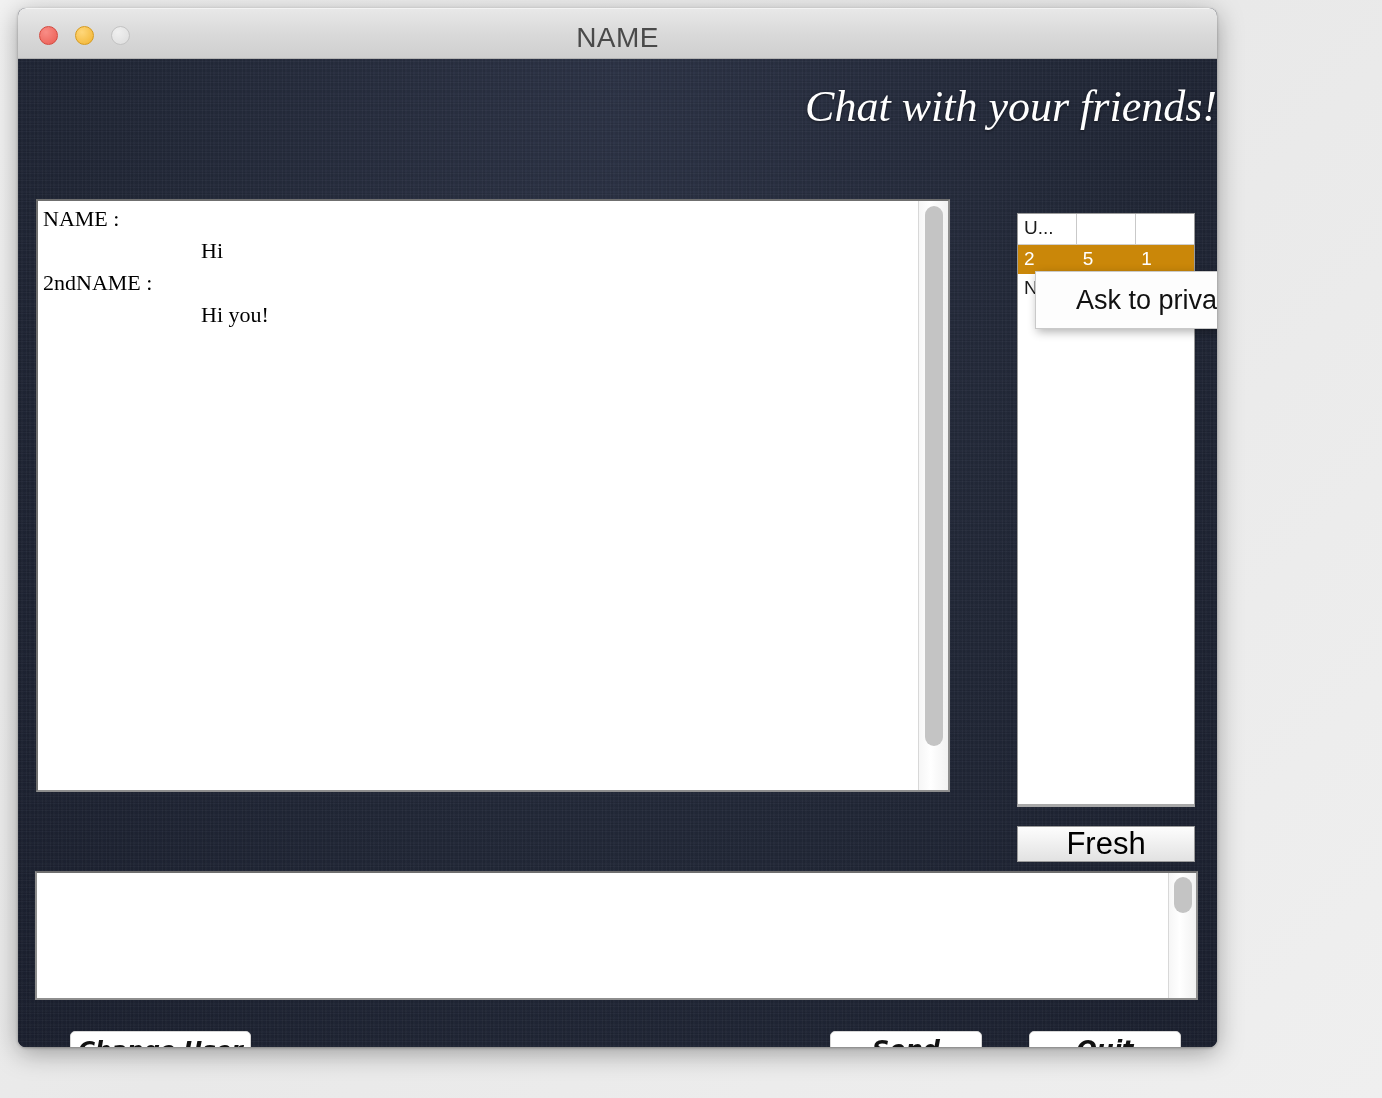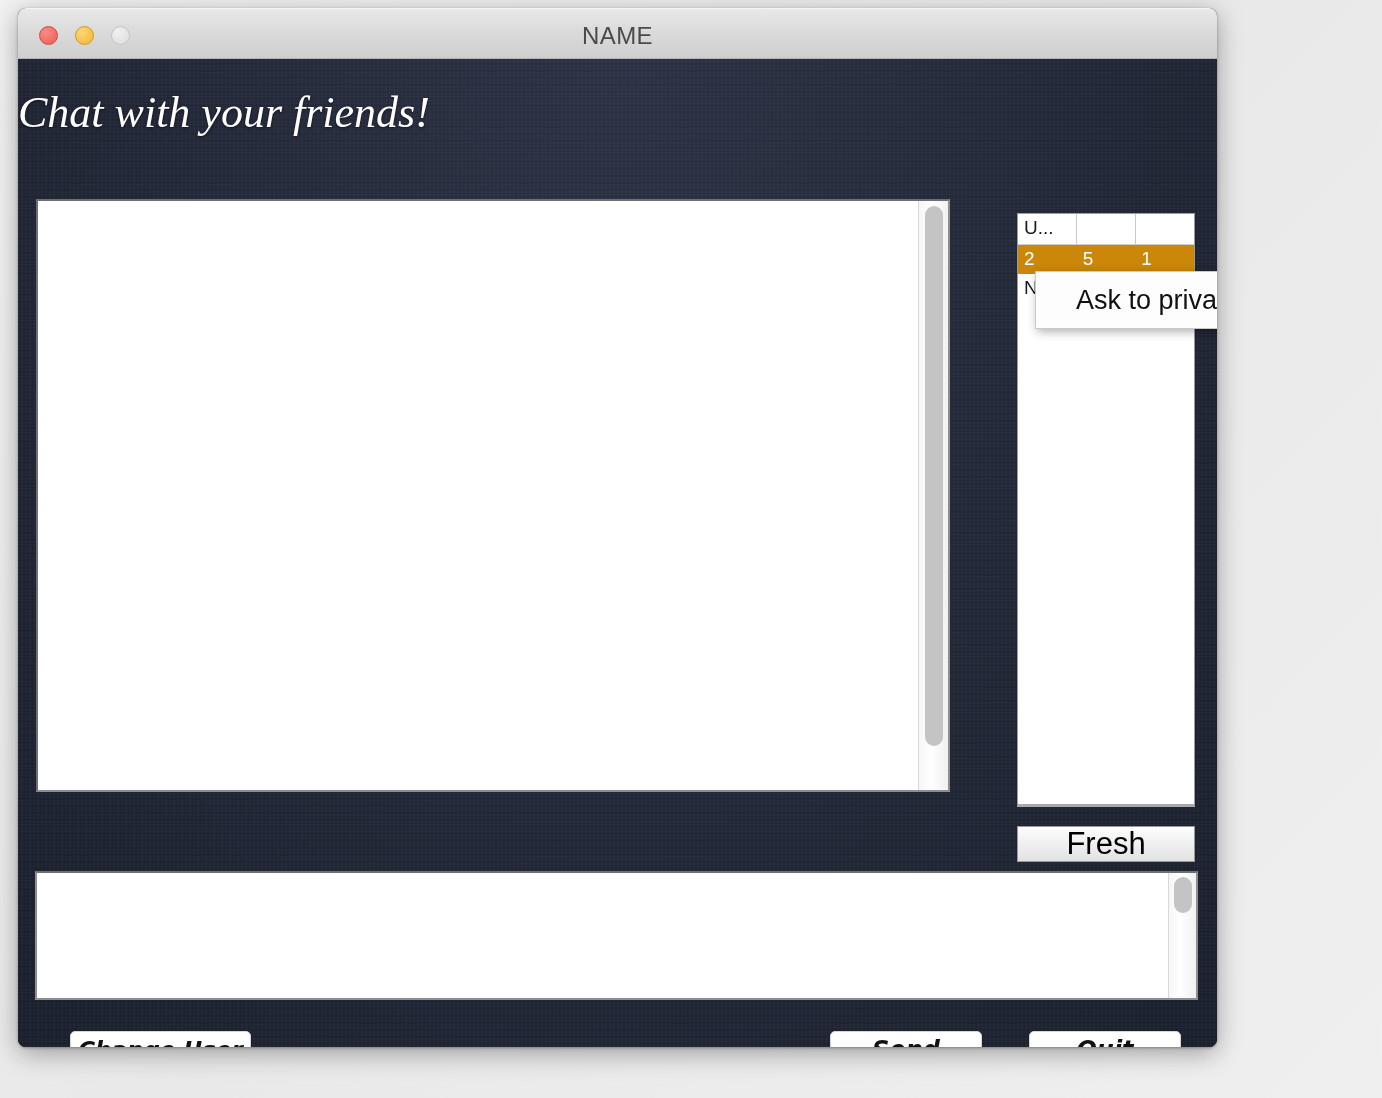--- a/index.html
+++ b/index.html
@@ -38,21 +38,21 @@
     height: 49px;
     background: linear-gradient(to bottom, #e8e8e8 0%, #d9d9d9 52%, #cfcfcf 100%);
     border-bottom: 1px solid #b2b2b2;
     border-top: 1px solid #f3f3f3;
   }
   #title-text {
     position: absolute;
     left: 0; right: 0;
     top: 13px;
     text-align: center;
-    font-size: 24px;
+    font-size: 28px;
     color: #4a4a4a;
     letter-spacing: 0.4px;
     font-family: "Liberation Sans", sans-serif;
   }
   .traffic {
     position: absolute;
     top: 17px;
     width: 17px;
     height: 17px;
     border-radius: 50%;
@@ -70,22 +70,22 @@
     background-image:
       repeating-linear-gradient(0deg, rgba(255,255,255,0.022) 0 1px, rgba(0,0,0,0.05) 1px 2px, rgba(255,255,255,0.012) 2px 4px, rgba(0,0,0,0.03) 4px 7px),
       repeating-linear-gradient(90deg, rgba(255,255,255,0.025) 0 1px, rgba(0,0,0,0.055) 1px 3px, rgba(255,255,255,0.01) 3px 5px, rgba(0,0,0,0.028) 5px 8px),
       radial-gradient(ellipse at 50% 0%, #2d3447 0%, #222838 60%, #1c2130 100%);
   }
 
   
   #banner {
     position: absolute;
     left: 0; right: 0;
-    top: 28px;
-    text-align: left;
+    top: 22px;
+    text-align: right;
     color: #ffffff;
     font-family: "Liberation Serif", "DejaVu Serif", serif;
     font-style: italic;
     font-size: 44px;
     text-shadow: 0 1px 3px rgba(0,0,0,0.55);
   }
 
   
   #chat-panel {
     position: absolute;
@@ -317,20 +317,26 @@
       <div class="traffic" id="btn-min"></div>
       <div class="traffic" id="btn-zoom"></div>
       <div id="title-text">NAME</div>
     </div>
 
     <div id="appbody">
 
       <div id="banner">Chat with your friends!</div>
 
       <div id="chat-panel">
+        <div id="chat-text">
+          <span class="chat-sender">NAME :</span>
+          <span class="chat-msg">Hi</span>
+          <span class="chat-sender">2ndNAME :</span>
+          <span class="chat-msg">Hi you!</span>
+        </div>
         <div id="chat-scroll">
           <div id="chat-thumb"></div>
         </div>
       </div>
 
       <div id="users-panel">
         <div id="users-header">
           <div class="hcell">U...</div>
           <div class="hcell"></div>
           <div class="hcell"></div>

